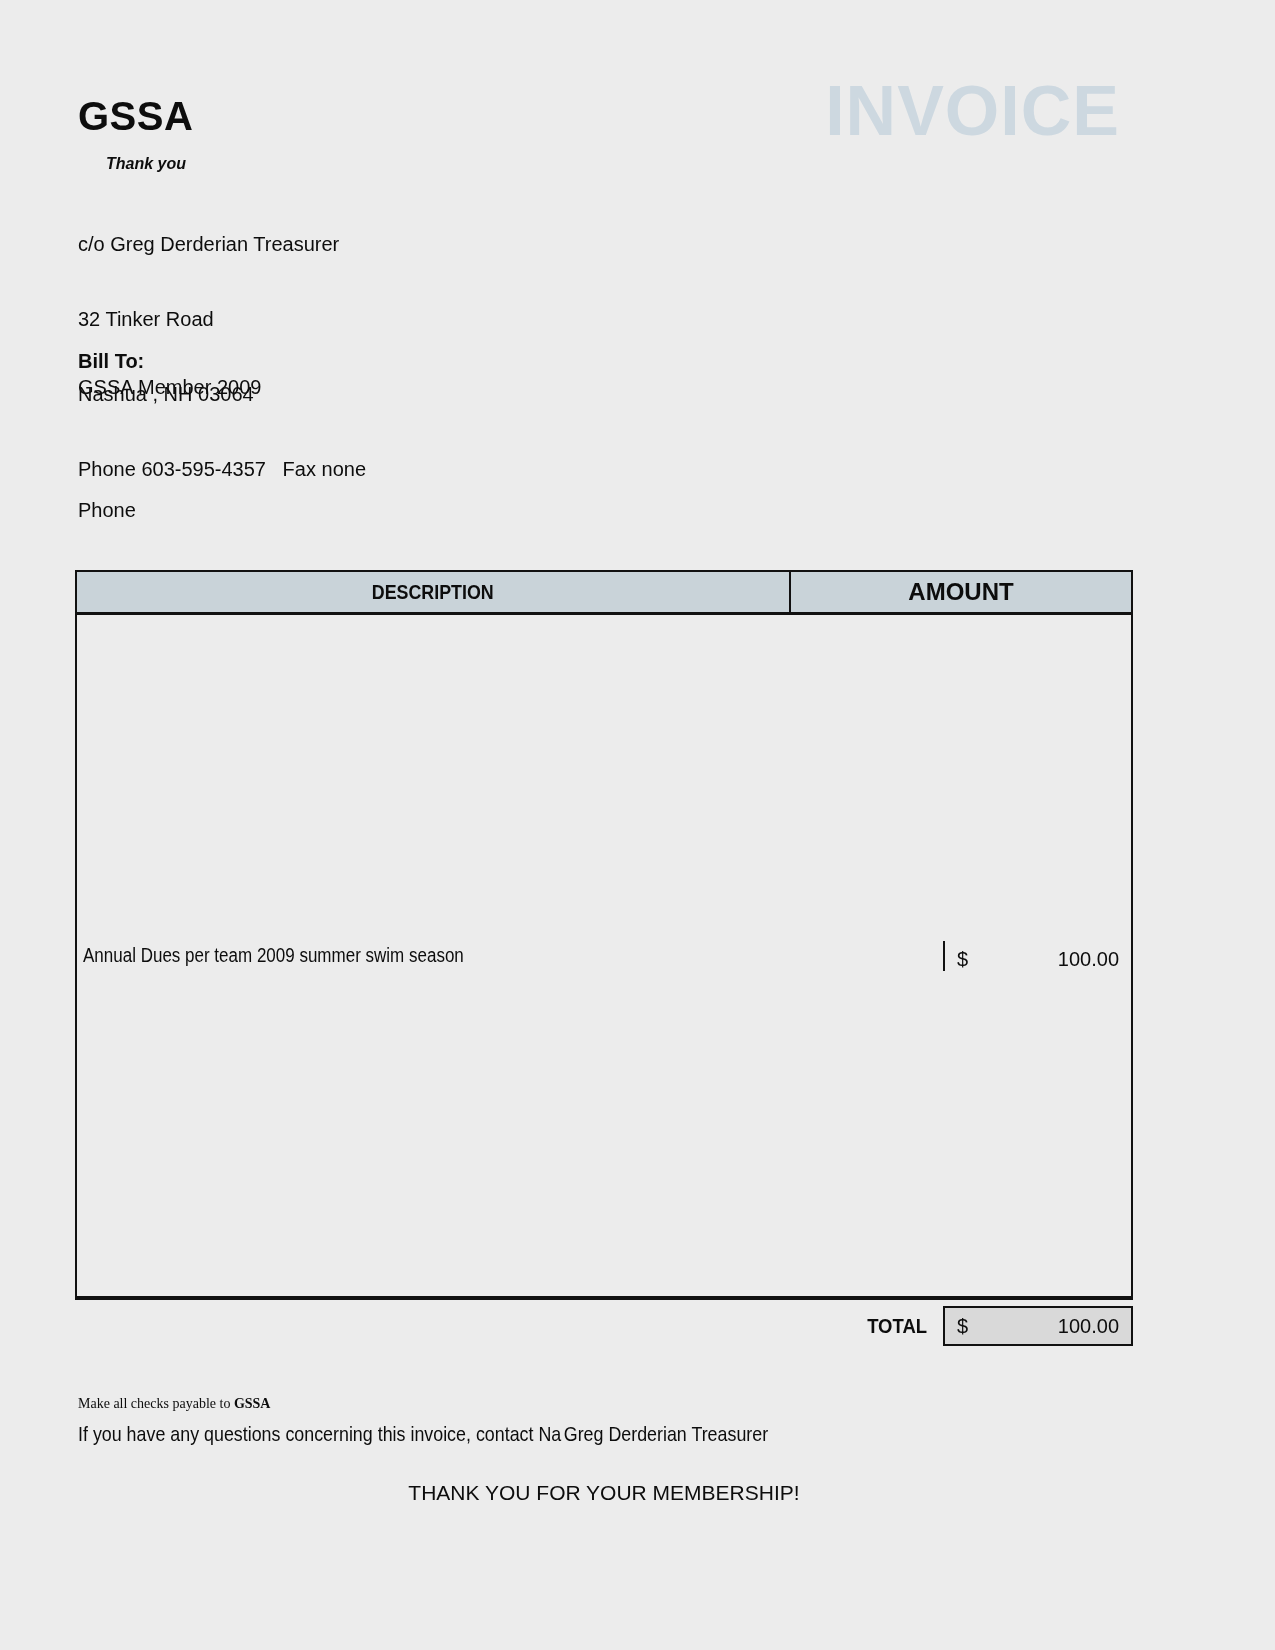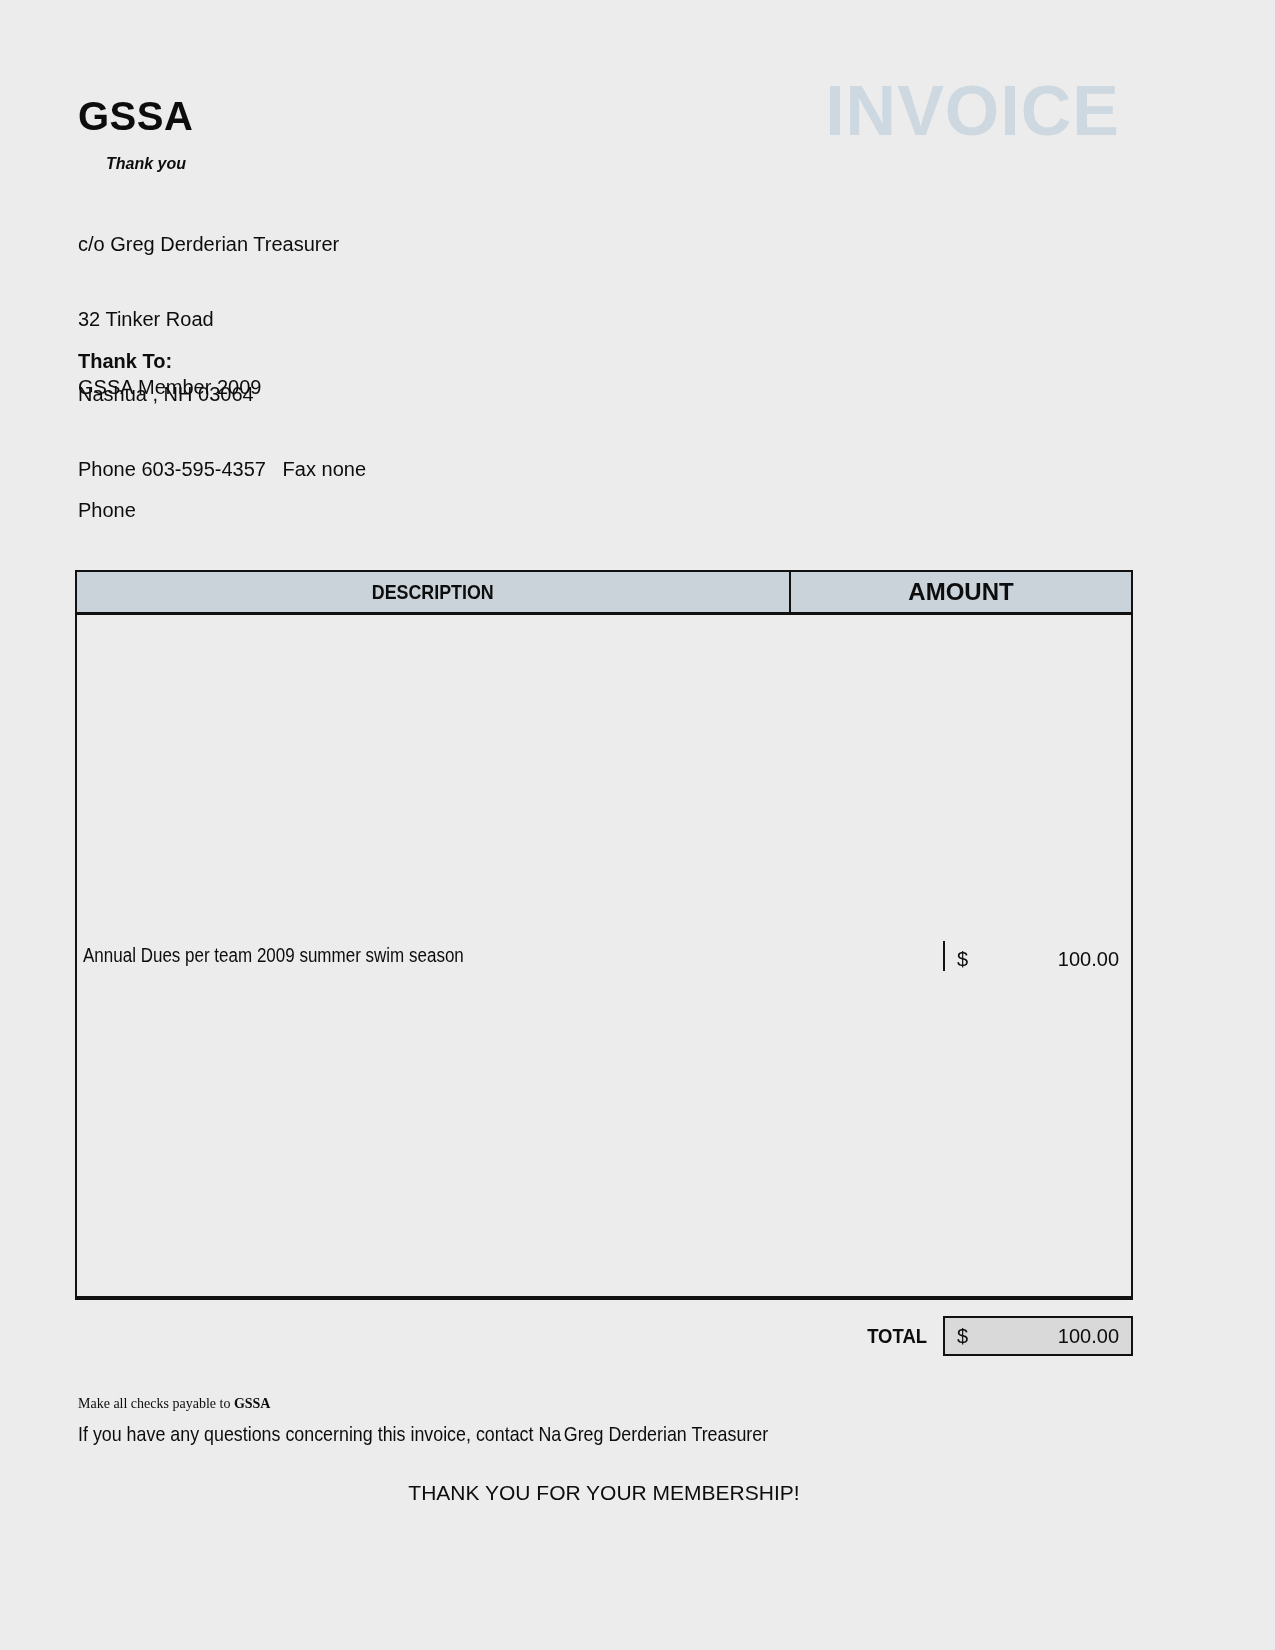--- a/index.html
+++ b/index.html
@@ -72,21 +72,21 @@
     border-bottom: 4px solid var(--border, #111);
     align-items: center;
   }
   .td-desc { width: 866px; padding: 7px 6px; font-size: 20px; }
   .td-amt {
     flex: 1; border-left: 2px solid var(--border, #111);
     display: flex; justify-content: space-between; align-items: flex-start;
     padding: 7px 12px 0 12px; font-size: 20px;
   }
 
-  .tbl-total { display: flex; height: 43px; margin-top: 16px; }
+  .tbl-total { display: flex; height: 43px; margin-top: 6px; }
   .total-label {
     flex: 1; text-align: right; padding-right: 16px;
     font-size: 21px; font-weight: bold; line-height: 40px;
   }
   .total-box {
     width: 190px; height: 40px;
     background: var(--total_cell_bg, #d9d9d9);
     border: 2px solid var(--border, #111);
     display: flex; justify-content: space-between; align-items: center;
     padding: 0 12px; font-size: 20px;
@@ -112,21 +112,21 @@
   <div class="address">
     <div>c/o Greg Derderian Treasurer</div>
     <div>32 Tinker Road</div>
     <div>Nashua , NH 03064</div>
     <div>Phone 603-595-4357   Fax none</div>
   </div>
 
   <div class="invoice-title">INVOICE</div>
 
 
-  <div class="billto-label">Thank To:</div>
+  <div class="billto-label">Bill To:</div>
   <div class="billto-name">GSSA Member 2009</div>
   <div class="phone-label">Phone</div>
 
   <div class="tbl">
     <div class="tbl-head">
       <div class="th-desc">
         <span class="cond-c">DESCRIPTION</span>
       </div>
       <div class="th-amt">
         <span>AMOUNT</span>

